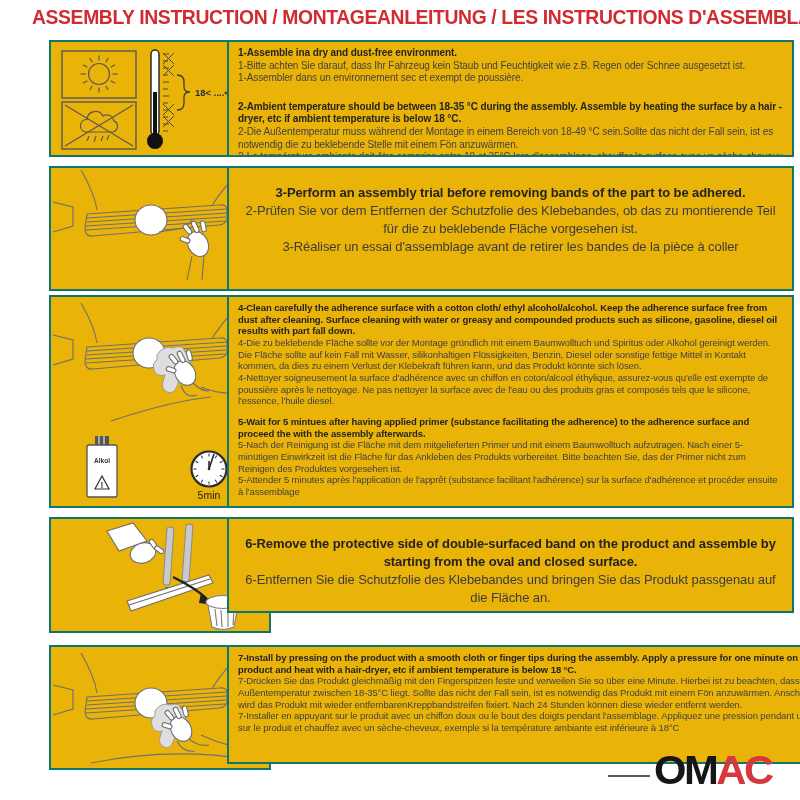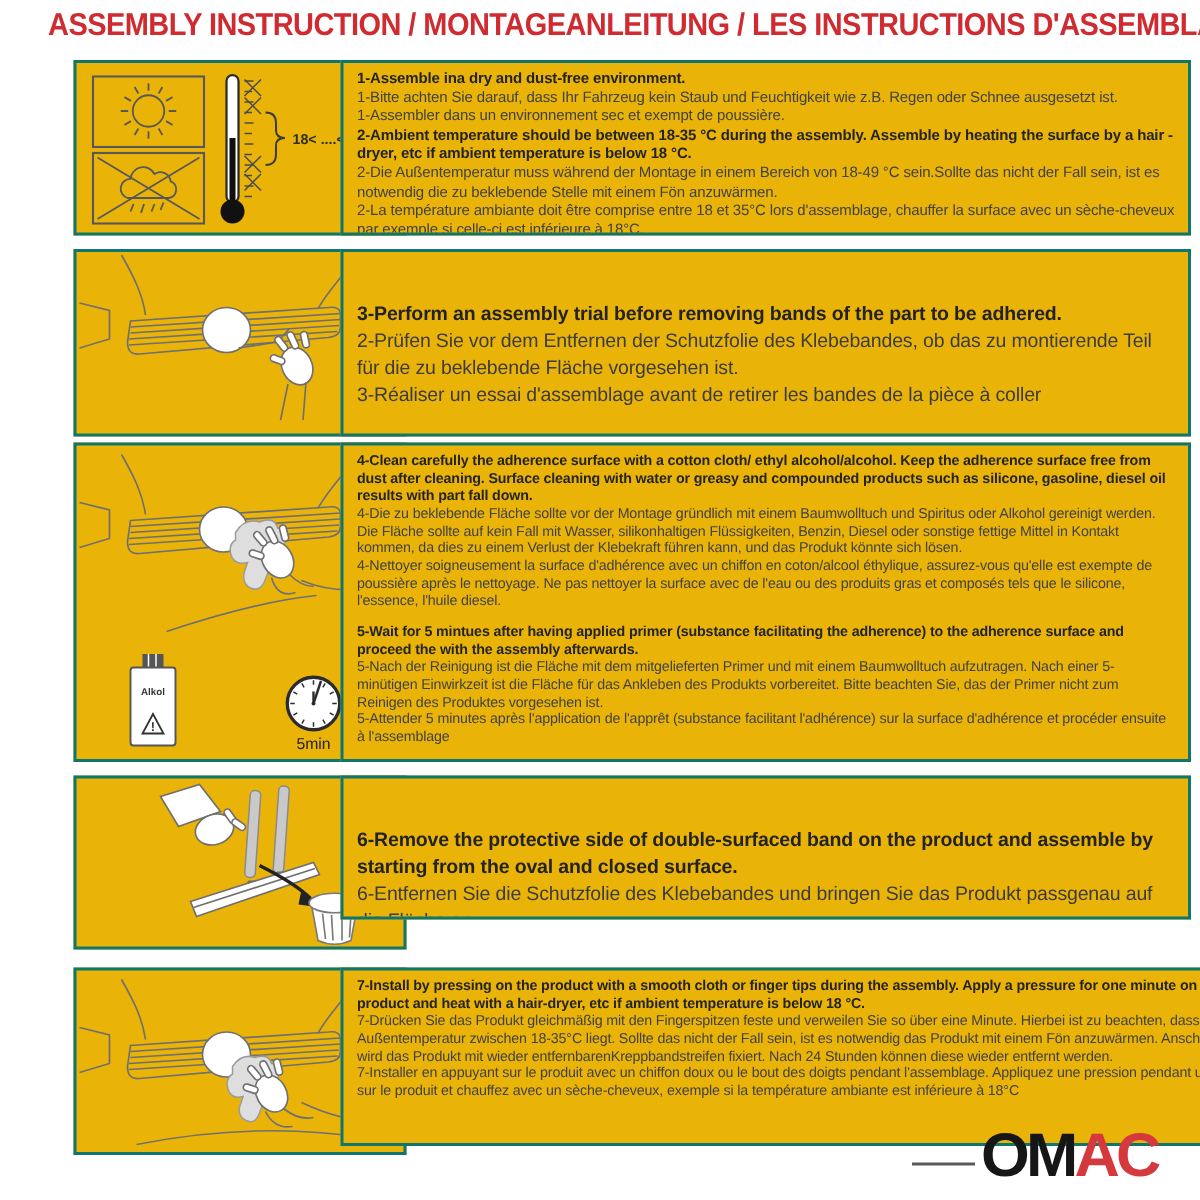--- a/index.html
+++ b/index.html
@@ -10,23 +10,23 @@
          transform:scaleX(0.92);transform-origin:50% 50%;}
   .cell{position:absolute;border:2px solid #0f766e;background:#eab308;box-sizing:border-box;overflow:hidden;}
   .left{left:16px;width:222px;margin-left:33px;}
   .right{left:227px;width:567px;padding:5px 9px;}
   p{margin:0;}
   .b{font-weight:bold;color:#242426;}
   .sm p{font-size:10px;line-height:1.26;letter-spacing:-0.1px;}
   .xs p{font-size:9.5px;line-height:1.23;letter-spacing:-0.1px;}
   .lg p{font-size:13px;line-height:1.38;letter-spacing:-0.1px;color:#3c3c3e;}
   .lg .b{color:#232325;}
-  .gap{margin-top:0;}
+  .gap{margin-top:16px;}
   .gap-sm{margin-top:9px;}
-  .pad-top{padding-top:32px;}
+  .pad-top{padding-top:16px;text-align:center;}
   svg text{font-family:"Liberation Sans",sans-serif;}
   .logo-dash{position:absolute;left:608px;top:775px;width:42px;height:2px;background:#5a5a5c;}
   .logo{position:absolute;left:654px;top:748px;font-size:41px;font-weight:bold;
         letter-spacing:-2.5px;line-height:1.1;transform:scaleX(1.02);transform-origin:left;}
   .logo .lb{color:#161616;}
   .logo .lr{color:#d6393d;}
 </style>
 </head>
 <body>
 

